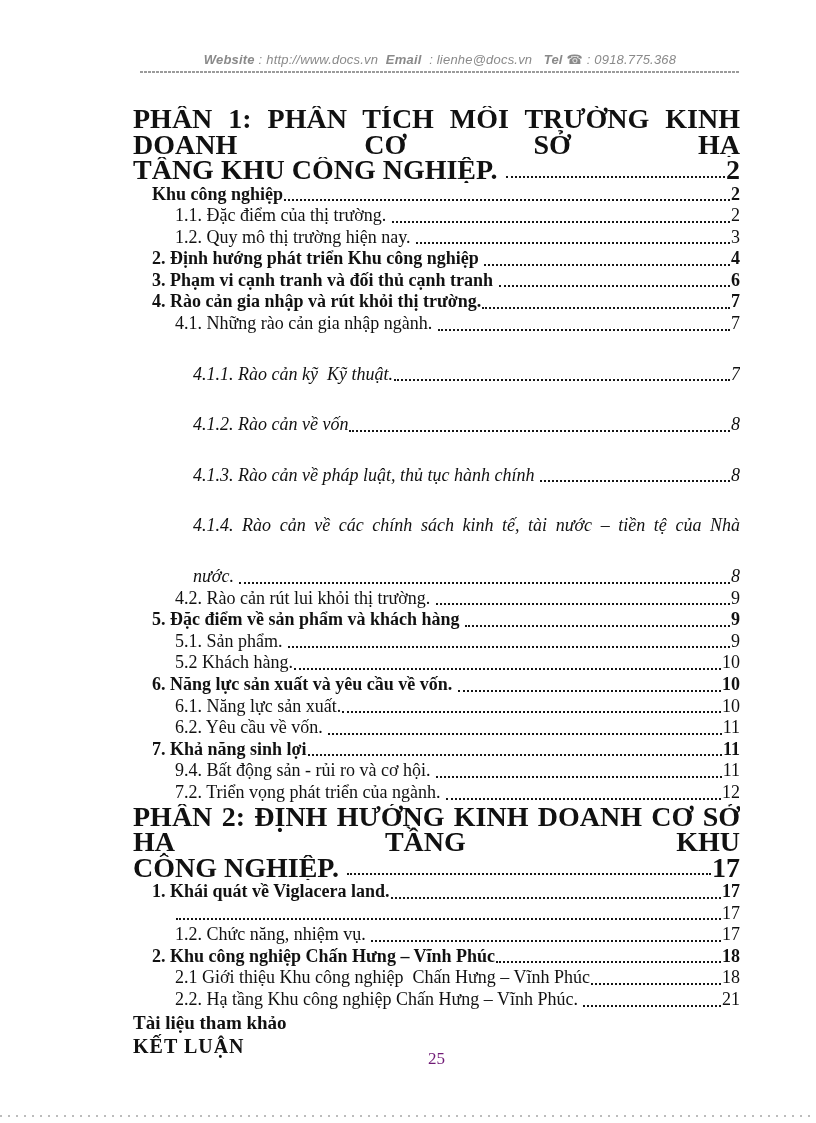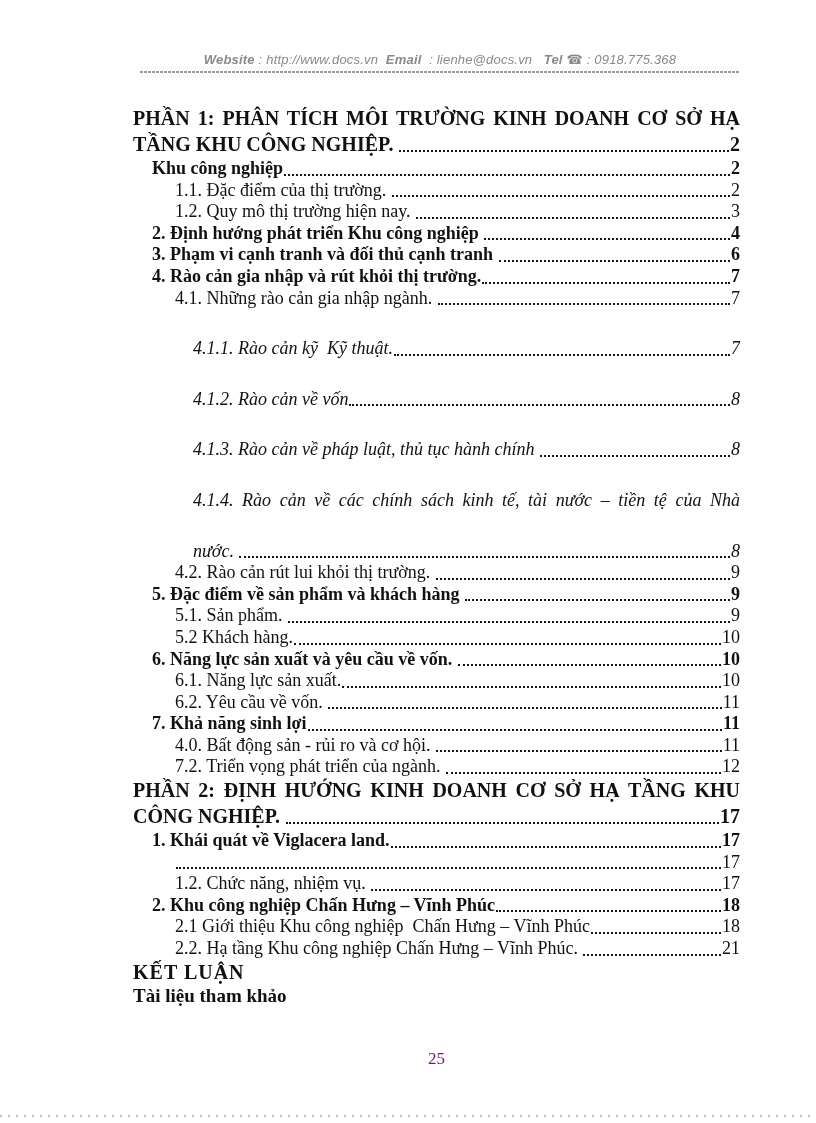--- a/index.html
+++ b/index.html
@@ -37,21 +37,21 @@
   .dots {
     flex: 1 1 auto;
     align-self: flex-end;
     height: 0;
     border-bottom: 2px dotted #151515;
     margin: 0 1px 4px 1px;
     min-width: 12px;
   }
   .justify { text-align: justify; text-align-last: justify; }
 
-  .part > .line { font-size: 20px; line-height: 25.5px; font-weight: bold; }
+  .part > .line { font-size: 28px; line-height: 25.5px; font-weight: bold; }
   .part { margin-bottom: 1px; }
   .part .dots { border-bottom-width: 2.6px; margin-bottom: 5px; }
 
   .h1 > .line { font-weight: bold; padding-left: 19px; }
   .h1 .dots { border-bottom-width: 2.6px; }
   .h2 > .line { padding-left: 42px; }
   .h3 > .line { font-style: italic; padding-left: 60px; margin-top: 29px; }
 
   .note > .line { font-weight: bold; font-size: 19px; line-height: 23px; }
   .note.big > .line { font-size: 20px; line-height: 24px; letter-spacing: 1px; }
@@ -214,21 +214,21 @@
       </div>
       <div class="entry h1">
         <div class="line row">
           <span class="t">7. Khả năng sinh lợi</span>
           <span class="dots"></span>
           <span class="pg">11</span>
         </div>
       </div>
       <div class="entry h2">
         <div class="line row">
-          <span class="t">4.0. Bất động sản - rủi ro và cơ hội. </span>
+          <span class="t">9.4. Bất động sản - rủi ro và cơ hội. </span>
           <span class="dots"></span>
           <span class="pg">11</span>
         </div>
       </div>
       <div class="entry h2">
         <div class="line row">
           <span class="t">7.2. Triển vọng phát triển của ngành. </span>
           <span class="dots"></span>
           <span class="pg">12</span>
         </div>
@@ -275,25 +275,25 @@
           <span class="pg">18</span>
         </div>
       </div>
       <div class="entry h2">
         <div class="line row">
           <span class="t">2.2. Hạ tầng Khu công nghiệp Chấn Hưng – Vĩnh Phúc. </span>
           <span class="dots"></span>
           <span class="pg">21</span>
         </div>
       </div>
+      <div class="entry note">
+        <div class="line">Tài liệu tham khảo</div>
+      </div>
       <div class="entry note big">
         <div class="line">KẾT LUẬN</div>
-      </div>
-      <div class="entry note">
-        <div class="line">Tài liệu tham khảo</div>
       </div>
     </div>
 
   <div class="footer">
     <span>25</span>
   </div>
 
   <div class="page-break-line"></div>
 
 </div>

